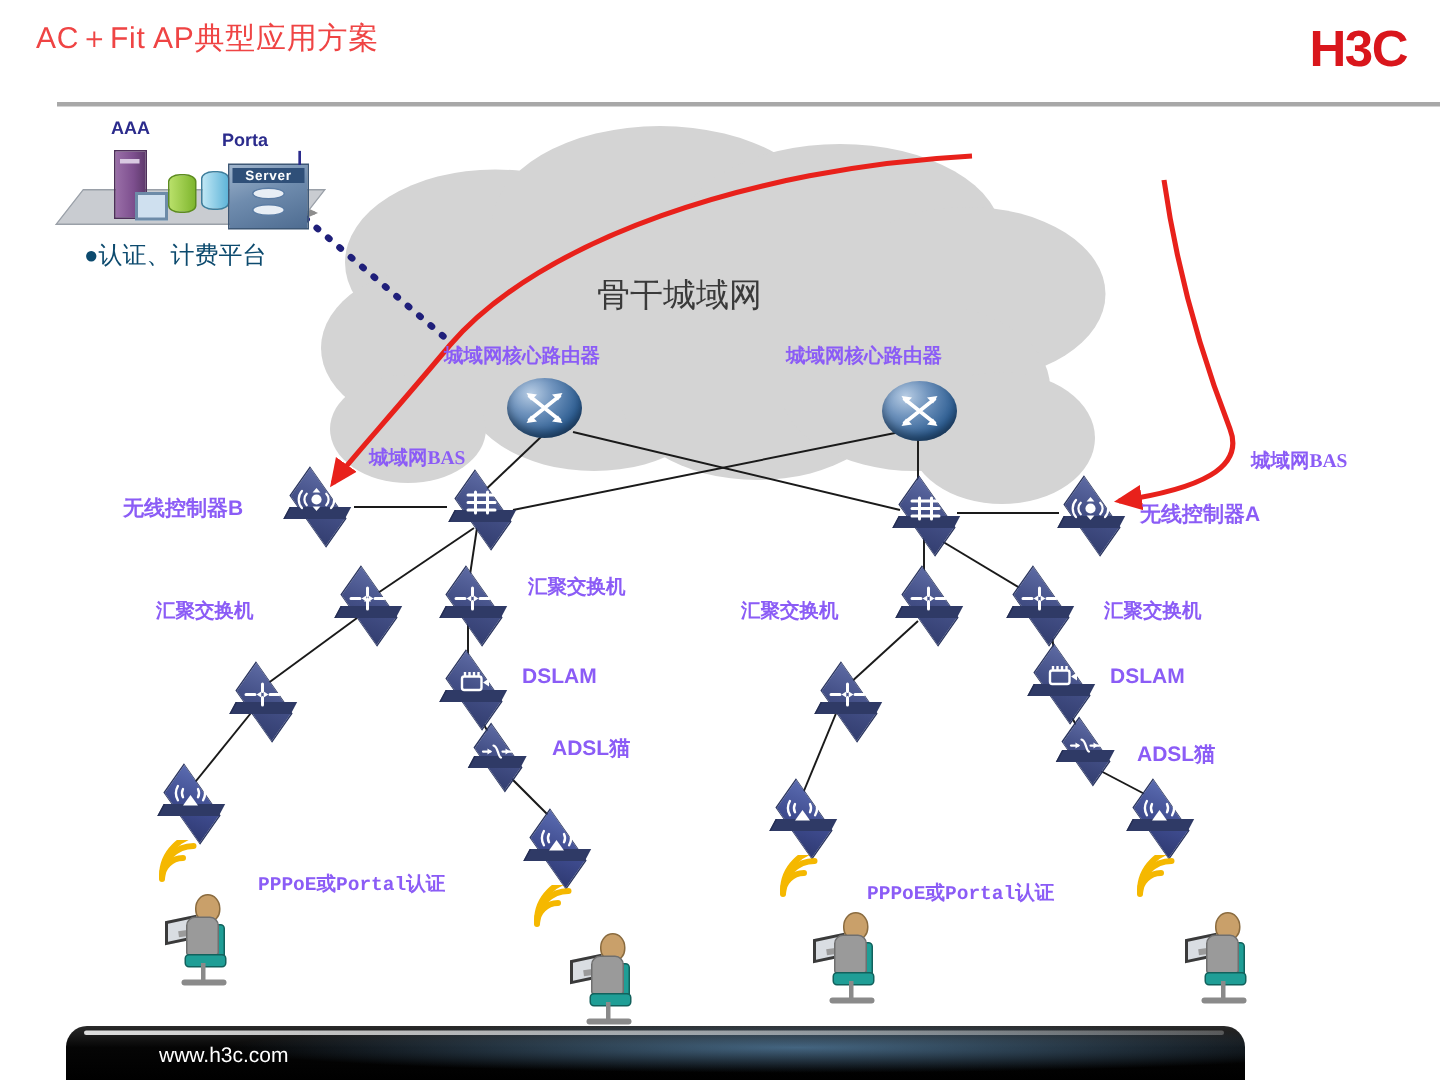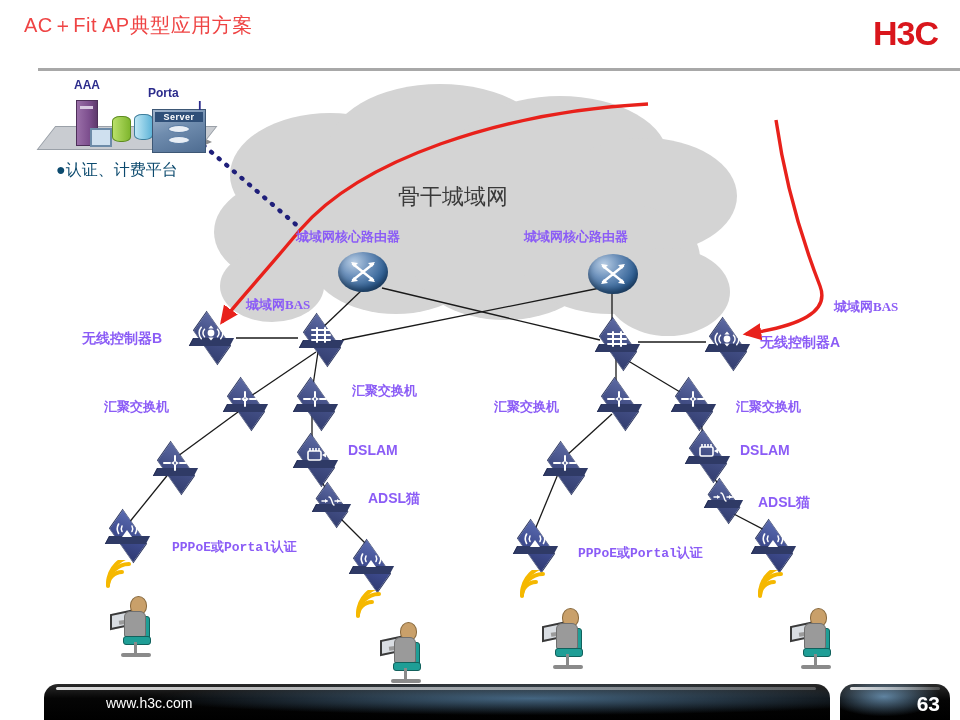--- a/index.html
+++ b/index.html
@@ -63,20 +63,21 @@
     font-family: "Liberation Serif", "DejaVu Serif", serif;
   }
   .nlabel.sans {
     font-family: "Liberation Sans", "DejaVu Sans", sans-serif;
     font-size: 14px;
   }
   .nlabel.mono {
     font-family: "Liberation Mono", "DejaVu Sans Mono", monospace;
     font-size: 13px;
     font-weight: bold;
+    margin-top: 42px;
   }
 
   
   #cloud-label {
     position: absolute;
     left: 398px; top: 182px;
     font-size: 22px;
     color: #3a3a3a;
     font-family: "Liberation Serif", "DejaVu Serif", serif;
     white-space: nowrap;
@@ -806,17 +807,14 @@
     <div class="chairback"></div>
     <div class="body"></div>
     <div class="seat"></div>
     <div class="stem"></div>
     <div class="base"></div>
   </div>
 
   <div id="footer-bar">
     <div id="footer-url">www.h3c.com</div>
   </div>
-  <div id="page-tab">
-    <div id="page-number">63</div>
-  </div>
 
 </div>
 
 </body></html>

